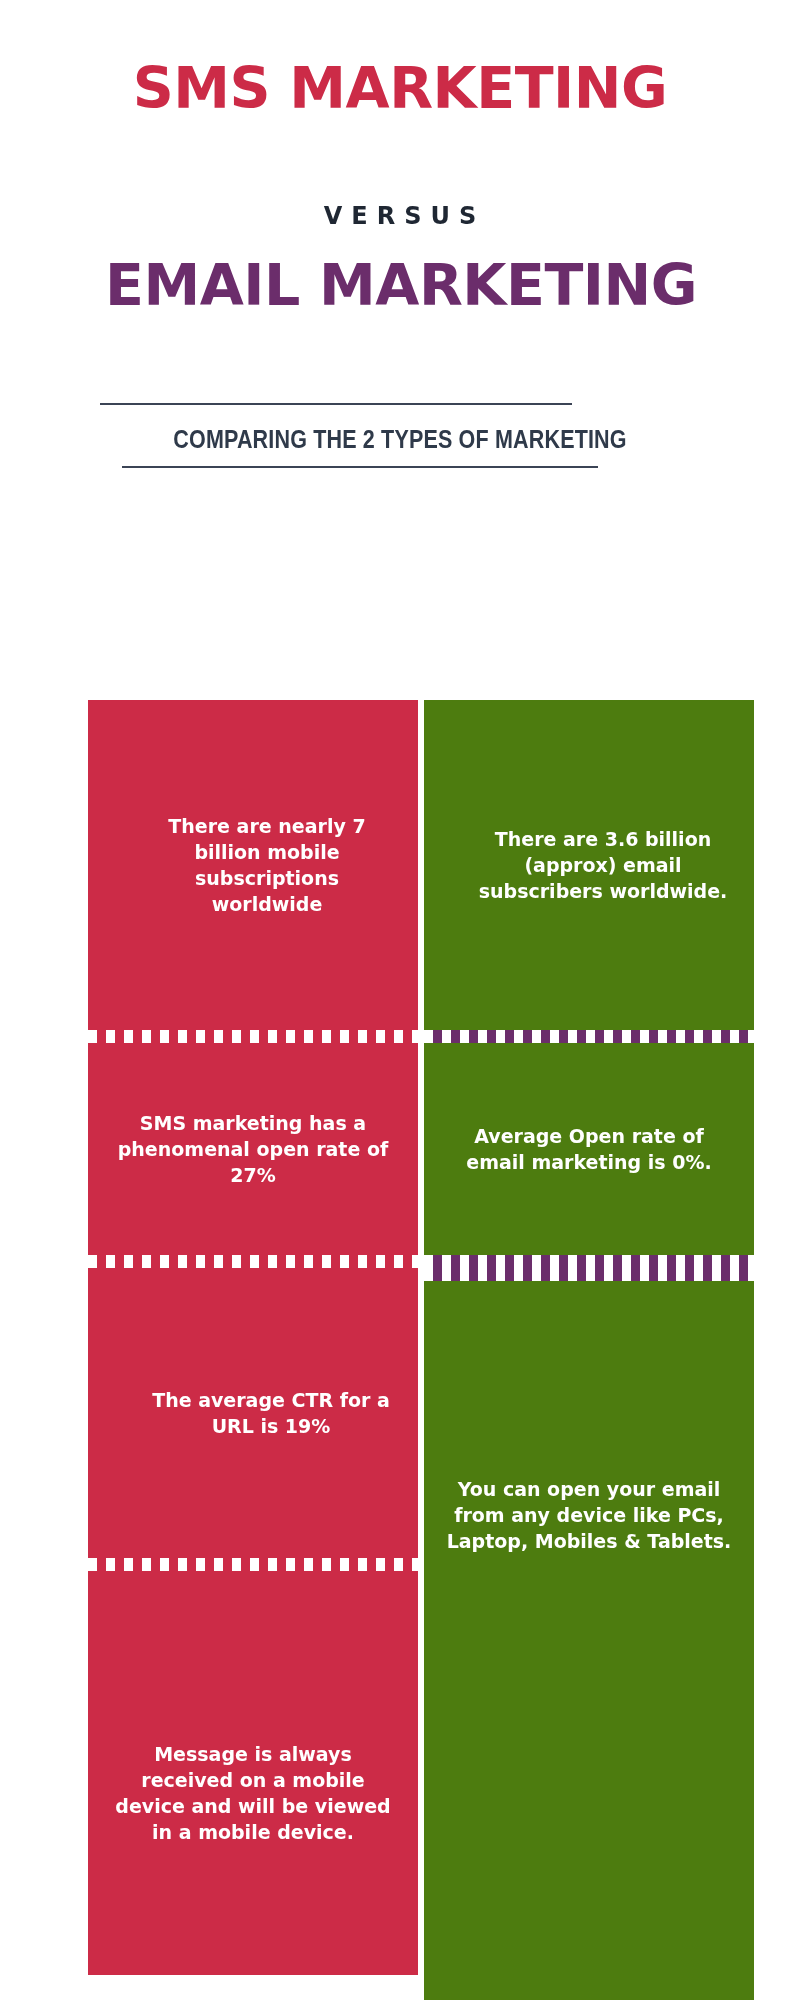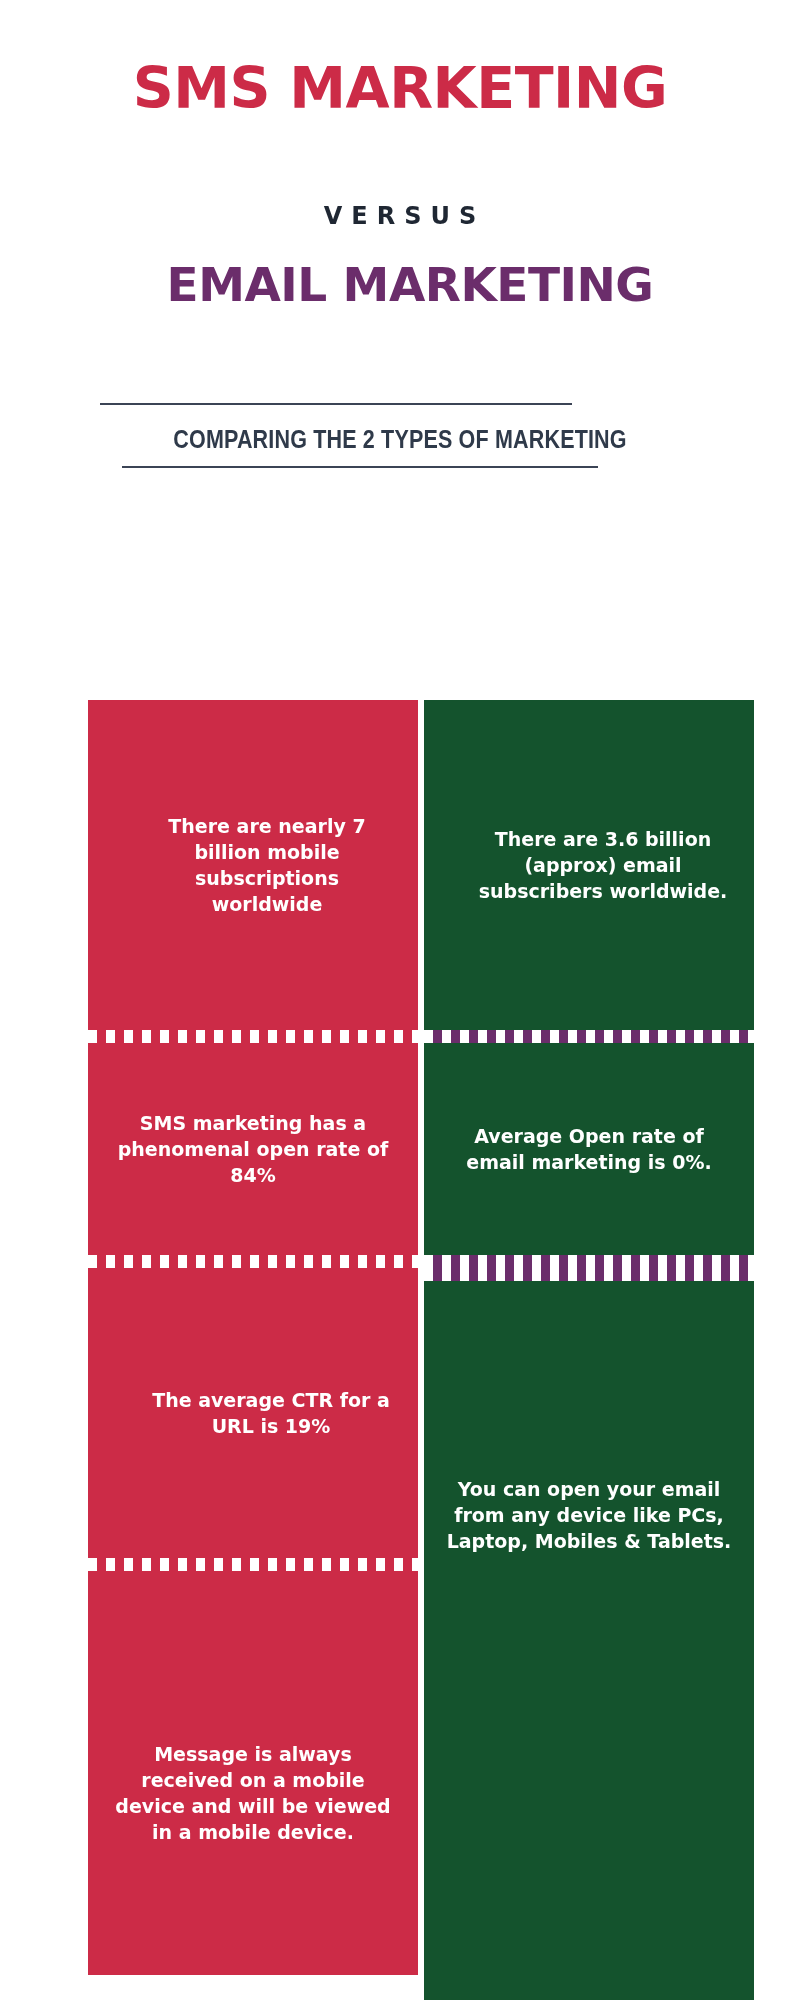--- a/index.html
+++ b/index.html
@@ -56,27 +56,27 @@
     font-weight: bold;
     font-size: 24px;
     line-height: 26px;
     color: #1F2733;
     letter-spacing: 9px;
     text-indent: 9px;
   }
 
   .title-email {
     position: absolute;
-    left: 10px;
+    left: 1px;
     top: 254px;
     width: 640px;
     text-align: center;
     font-family: "DejaVu Sans", sans-serif;
     font-weight: bold;
-    font-size: 47px;
+    font-size: 57px;
     line-height: 62px;
     color: #6B2D6B;
     letter-spacing: -0.5px;
   }
 
   .rule {
     position: absolute;
     height: 0;
     border-top: 2px solid #3B4455;
   }
@@ -122,21 +122,21 @@
     top: 0;
     width: 330px;
   }
   .column-left {
     left: 88px;
     background: #CC2B47;
     height: 1275px;
   }
   .column-right {
     left: 424px;
-    background: #14532d;
+    background: #4d7c0f;
     height: 1300px;
   }
 
   .cell {
     position: relative;
     display: flex;
     align-items: center;
     justify-content: center;
     box-sizing: border-box;
     padding: 0 22px;
@@ -202,21 +202,21 @@
   </div>
 
   <div class="panels">
 
     <div class="column column-left col-left">
 
       <div class="cell cell-r0">There are nearly 7 billion mobile subscriptions worldwide</div>
 
       <div class="dash-sep red-sep"></div>
 
-      <div class="cell cell-r1">SMS marketing has a phenomenal open rate of 84%</div>
+      <div class="cell cell-r1">SMS marketing has a phenomenal open rate of 27%</div>
 
       <div class="dash-sep red-sep"></div>
 
       <div class="cell cell-r2">The average CTR for a URL is 19%</div>
 
       <div class="dash-sep red-sep"></div>
 
       <div class="cell cell-r3">Message is always received on a mobile device and will be viewed in a mobile device.</div>
     </div>
 

